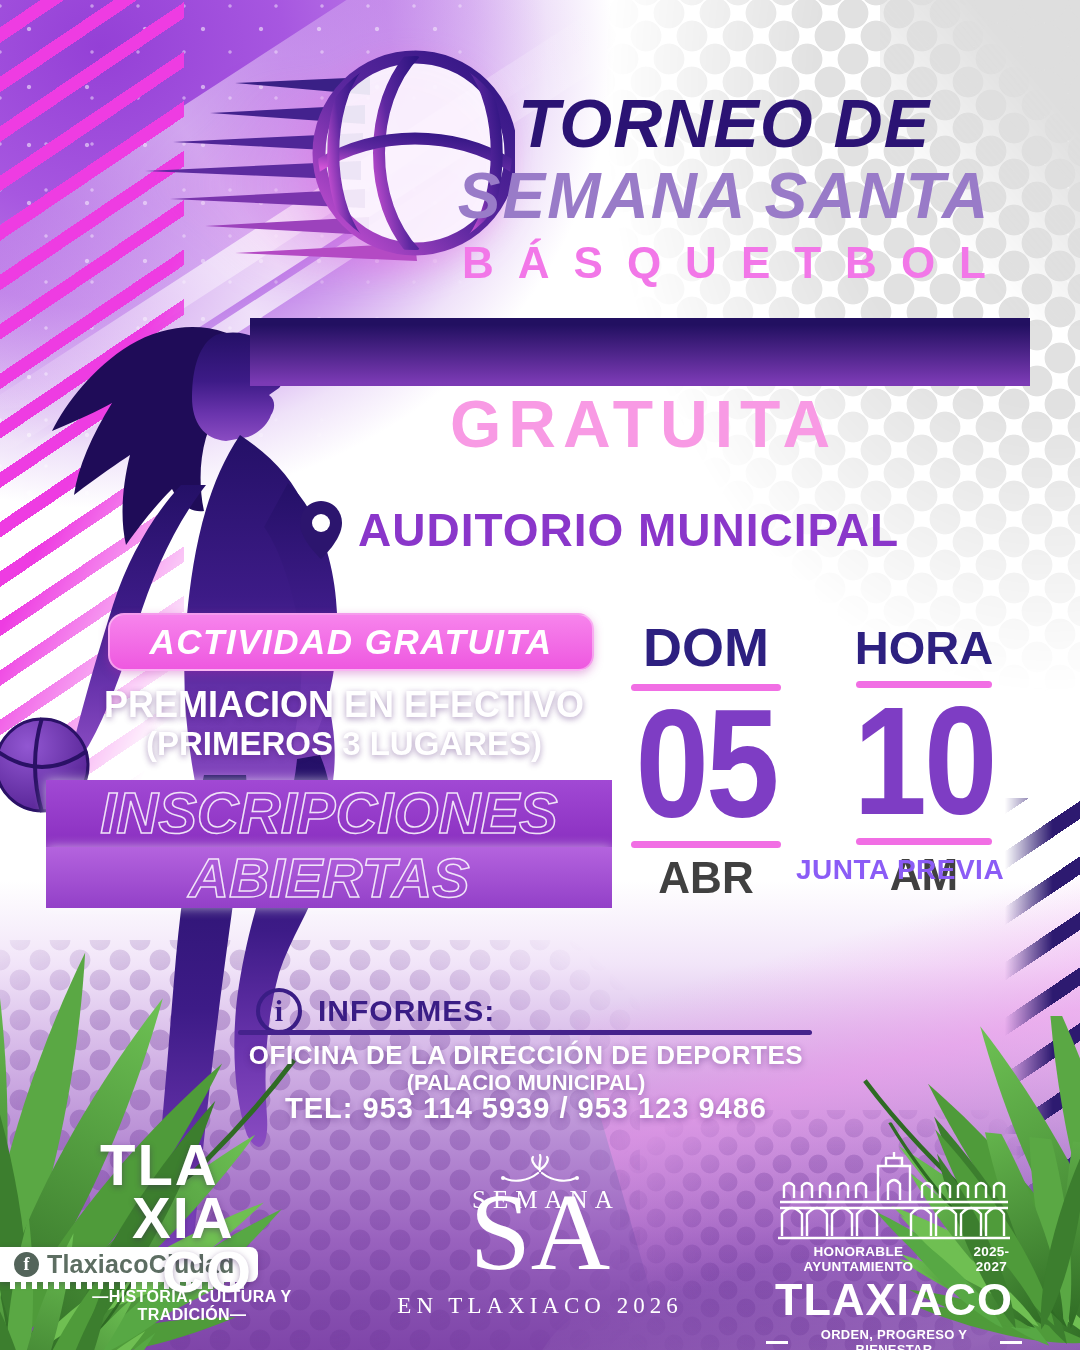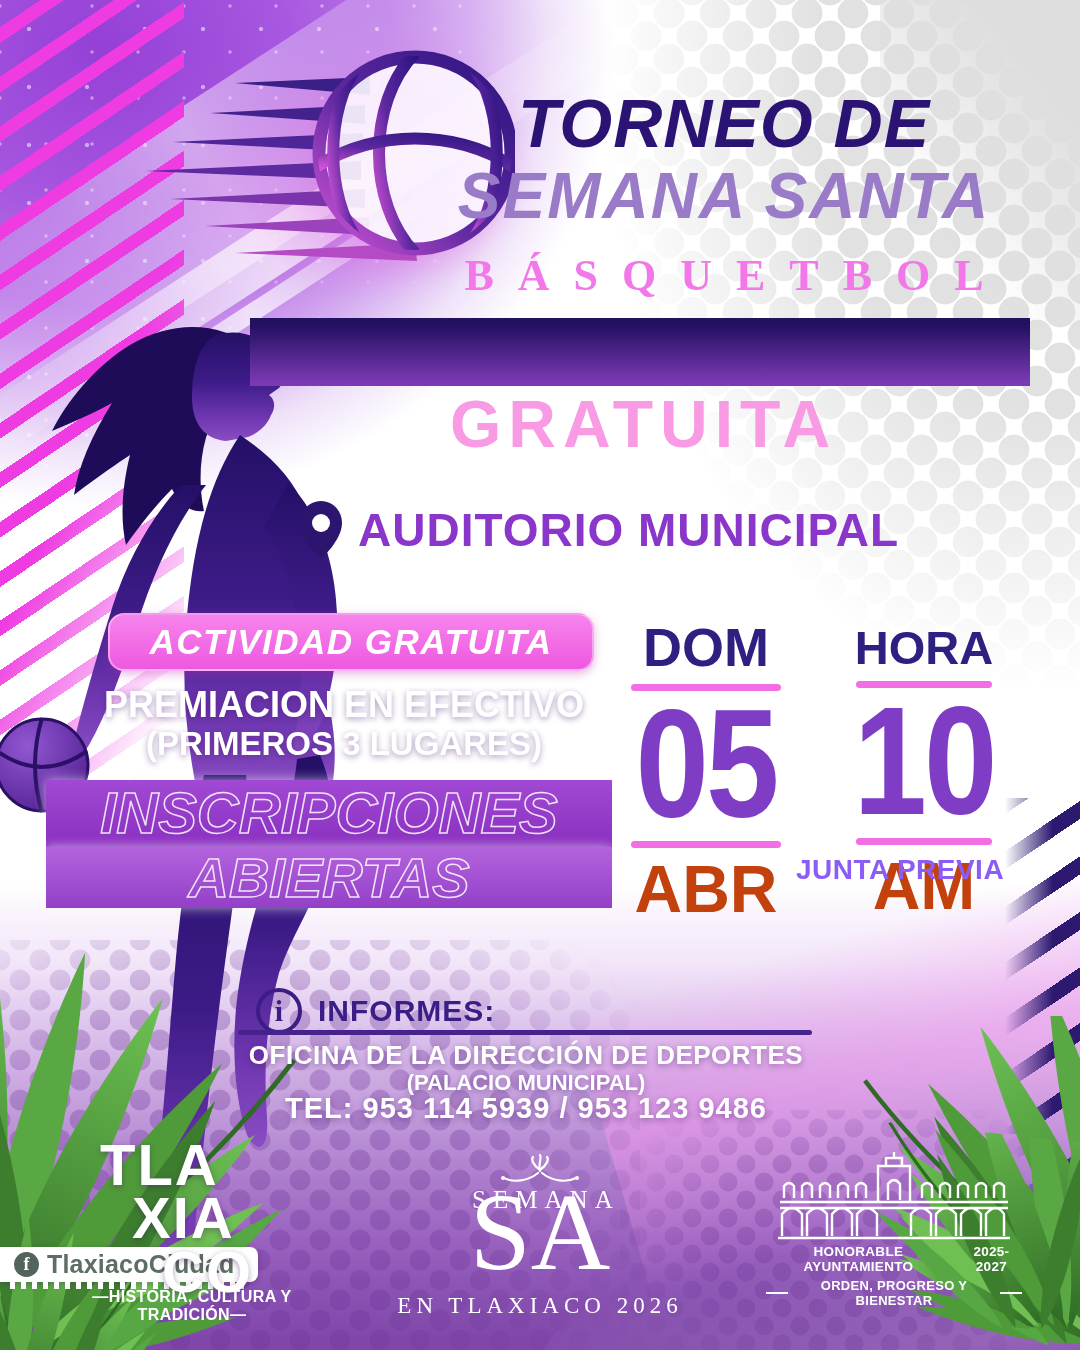--- a/index.html
+++ b/index.html
@@ -89,21 +89,21 @@
 
   
   .content{z-index:10;}
   .ctr{text-align:center;}
   .grad-text{-webkit-background-clip:text;background-clip:text;color:transparent;}
   .wsh{text-shadow:0 2px 6px rgba(70,25,110,.45);}
 
   .title-block{left:420px;top:88px;width:608px;z-index:10;}
   .t1{font-size:68px;font-weight:900;font-style:italic;letter-spacing:1px;color:#2b1374;line-height:1.05;}
   .t2{font-size:64px;font-weight:900;font-style:italic;letter-spacing:2px;color:#997bc8;line-height:1.05;margin-top:4px;}
-  .t3{font-size:44px;font-weight:700;letter-spacing:24px;color:#f277e8;line-height:1;margin-top:23px;margin-right:-24px;font-family:Liberation Serif, serif;}
+  .t3{font-size:44px;font-weight:700;letter-spacing:24px;color:#f277e8;line-height:1;margin-top:10px;margin-right:-24px;}
 
   .category-block{left:250px;top:318px;width:780px;z-index:10;}
   .cat1{font-size:62px;font-weight:900;font-style:italic;letter-spacing:1px;line-height:1.1;
     background:linear-gradient(180deg,#221061 10%,#7b3ab4 95%);}
   .cat2{font-size:66px;font-weight:900;letter-spacing:7px;color:#f89ae4;line-height:1.05;margin-top:4px;margin-right:-7px;}
 
   .venue-row{left:300px;top:494px;width:650px;height:72px;display:flex;align-items:center;gap:16px;z-index:10;}
   .venue-txt{font-size:46px;font-weight:800;color:#8a36ca;letter-spacing:1px;}
 
   .badge{left:108px;top:613px;width:482px;height:54px;z-index:10;border-radius:16px;
@@ -122,21 +122,21 @@
     -webkit-text-stroke:1.5px rgba(255,255,255,.85);filter:drop-shadow(0 0 6px rgba(255,255,255,.6));}
 
   .dom-col{left:622px;top:620px;width:168px;z-index:10;}
   .hora-col{left:845px;top:624px;width:158px;z-index:10;}
   .sched-sm{font-size:54px;font-weight:900;color:#2d2080;line-height:1;}
   .sched-sm2{font-size:47px;font-weight:900;color:#2d2080;line-height:1;}
   .pink-rule{height:7px;background:#f16ee4;border-radius:4px;margin:10px auto 8px auto;}
   .w150{width:150px;} .w136{width:136px;}
   .big-num{font-size:132px;font-weight:900;color:#7e3dc4;line-height:1;letter-spacing:-3px;
     transform:scaleY(1.16);transform-origin:center;}
-  .sched-bot{font-size:66px;font-weight:900;color:#c2410c;line-height:1;margin-top:4px;}
+  .sched-bot{font-size:44px;font-weight:900;color:#404040;line-height:1;margin-top:4px;}
   .junta{left:780px;top:854px;width:240px;z-index:10;font-size:28px;font-weight:700;color:#8b5cf6;letter-spacing:.5px;}
 
   .informes-row{left:256px;top:988px;display:flex;align-items:center;gap:16px;z-index:10;}
   .info-circle{width:46px;height:46px;border-radius:50%;border:4px solid #3a1d85;box-sizing:border-box;
     display:flex;align-items:center;justify-content:center;
     font-family:"Liberation Serif",serif;font-weight:bold;font-size:30px;color:#3a1d85;}
   .informes-lbl{font-size:30px;font-weight:800;color:#3a1d85;letter-spacing:1px;}
   .info-rule{left:238px;top:1030px;width:574px;height:5px;background:#45228c;border-radius:3px;z-index:10;}
   .office{left:230px;top:1040px;width:592px;font-size:26px;font-weight:800;color:#fff;letter-spacing:.5px;z-index:10;}
   .palacio{left:230px;top:1070px;width:592px;font-size:22px;font-weight:800;color:#fff;z-index:10;}
@@ -428,20 +428,21 @@
         <path d="M104,44 V8 H136 V44"></path>
         <path d="M112,8 V0 H128 V8"></path>
         <path d="M120,0 V-6"></path>
         <path d="M114,42 V26 Q120,18 126,26 V42"></path>
       </g>
     </svg>
     <div class="ayto-l1">
       <span>HONORABLE AYUNTAMIENTO</span>
       <span>2025-2027</span>
     </div>
+    <div class="ayto-name">TLAXIACO</div>
     <div class="ayto-motto">
       <div class="motto-line"></div>
       <span class="motto-txt">ORDEN, PROGRESO Y BIENESTAR</span>
       <div class="motto-line"></div>
     </div>
   </div>
 
 </div>
 
 </body></html>

